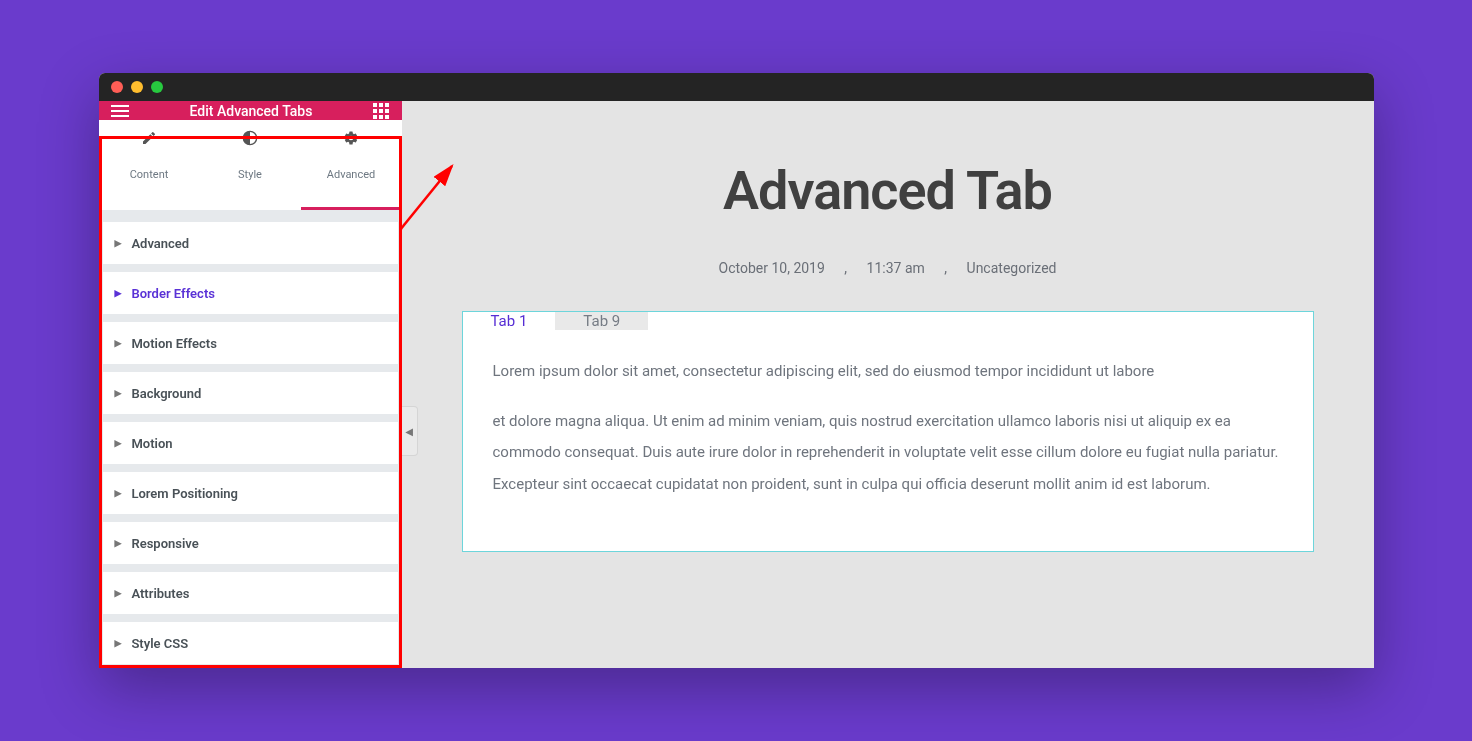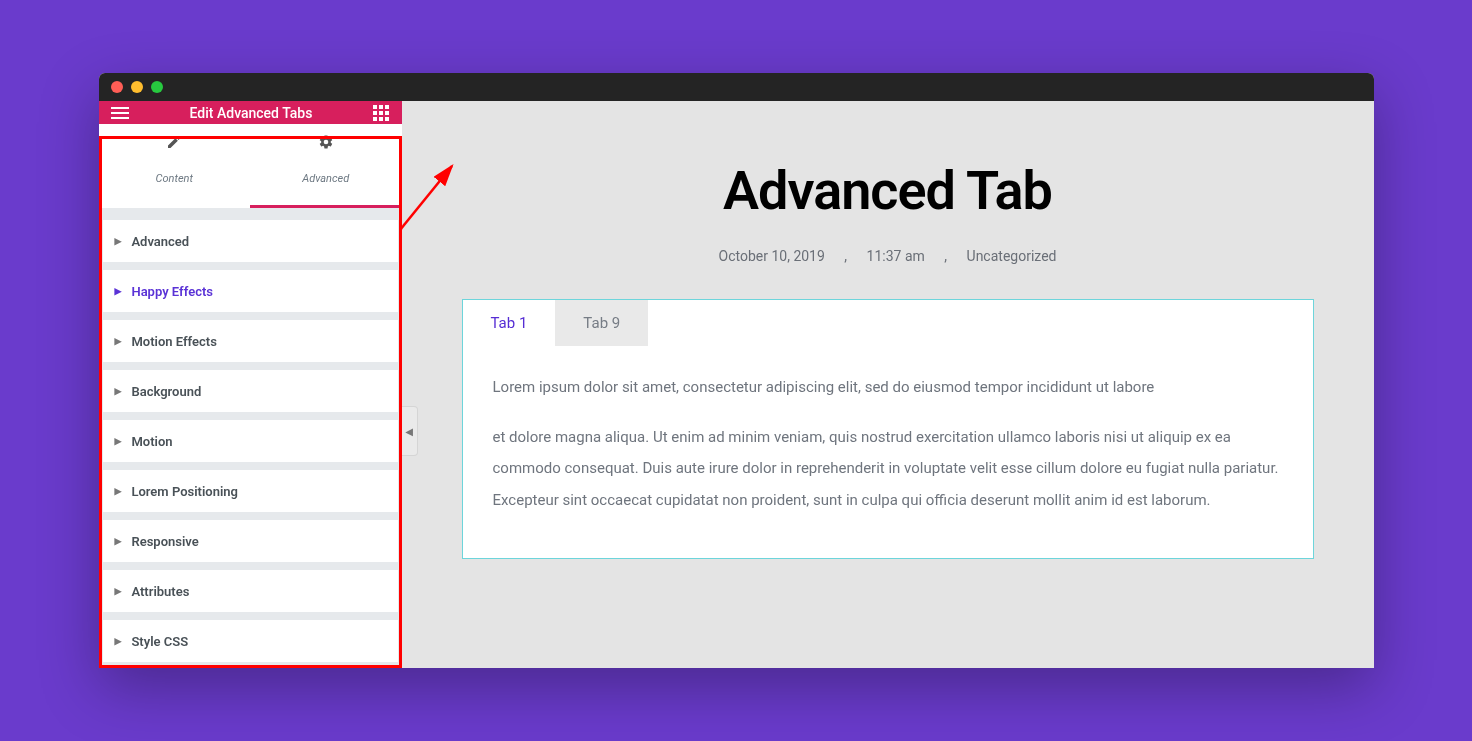--- a/index.html
+++ b/index.html
@@ -71,31 +71,30 @@
 .hamburger span { height: 2px; background: #fff; }
 .grid-icon { display: grid; grid-template-columns: repeat(3, 4px); grid-template-rows: repeat(3, 4px); gap: 2px; cursor: pointer; }
 .grid-icon span { background: #fff; }
 
 .tabs-row {
   display: flex;
   background: #fff;
 }
 .tab {
   flex: 1;
-  padding: 10px 4px 20px;
+  padding: 10px 4px 26px;
   text-align: center;
   font-size: 11px;
   color: #6d7882;
   cursor: pointer;
   display: flex;
   flex-direction: column;
   align-items: center;
   gap: 22px;
   border-bottom: 3px solid transparent;
-  font-style: italic;
 }
 .tab.active { border-bottom-color: #d71f5d; }
 .tab svg { width: 16px; height: 16px; fill: #555; }
 
 .sections {
   padding: 12px 4px 4px 4px;
   display: flex;
   flex-direction: column;
   gap: 8px;
 }
@@ -136,51 +135,51 @@
   align-items: center;
   justify-content: center;
   font-size: 10px;
   color: #777;
   cursor: pointer;
 }
 .page-title {
   text-align: center;
   font-size: 54px;
   font-weight: 600;
-  color: #000000;
+  color: #404040;
   letter-spacing: -1px;
   margin-top: 18px;
 }
 .meta {
   text-align: center;
-  margin-top: 26px;
+  margin-top: 38px;
   font-size: 14px;
   color: #6a6f77;
 }
 .meta span { margin: 0 8px; }
 
 .tab-widget {
   margin-top: 35px;
   border: 1px solid #6dd5db;
   background: #fff;
 }
 .tab-nav { display: flex; }
 .tab-nav-item {
-  padding: 14px 28px;
+  padding: 0 28px;
   font-size: 15px;
   color: #767c85;
   cursor: pointer;
   background: #e9e9e9;
 }
 .tab-nav-item.active {
   background: #fff;
   color: #562dd4;
 }
 .tab-content {
-  padding: 26px 30px 24px;
+  padding: 26px 30px 33px;
   font-size: 15px;
   line-height: 2.1;
   color: #6f757e;
 }
 .tab-content p { margin-bottom: 18px; }
 
 .annotation-arrow {
   position: absolute;
   pointer-events: none;
 }
@@ -217,36 +216,43 @@
           </div>
       </div>
 
       <div class="tabs-row">
         <div class="tab">
           <svg viewBox="0 0 24 24">
               <path d="M3 17.25V21h3.75L17.81 9.94l-3.75-3.75L3 17.25zM20.71 7.04a1 1 0 0 0 0-1.41l-2.34-2.34a1 1 0 0 0-1.41 0l-1.83 1.83 3.75 3.75 1.83-1.83z"></path>
             </svg>
           <span>Content</span>
         </div>
+        <div class="tab">
+          <svg viewBox="0 0 24 24">
+              <path d="M12 2a10 10 0 1 0 0 20V2z"></path>
+              <circle cx="12" cy="12" r="10" fill="none" stroke="#555" stroke-width="2"></circle>
+            </svg>
+          <span>Style</span>
+        </div>
         <div class="tab active">
           <svg viewBox="0 0 24 24">
               <path d="M19.14 12.94a7.14 7.14 0 0 0 .05-.94 7.14 7.14 0 0 0-.05-.94l2.03-1.58a.5.5 0 0 0 .12-.64l-1.92-3.32a.5.5 0 0 0-.6-.22l-2.39.96a7.03 7.03 0 0 0-1.62-.94l-.36-2.54a.5.5 0 0 0-.5-.42h-3.84a.5.5 0 0 0-.5.42l-.36 2.54c-.58.24-1.12.55-1.62.94l-2.39-.96a.5.5 0 0 0-.6.22L2.67 8.84a.5.5 0 0 0 .12.64l2.03 1.58c-.03.31-.05.63-.05.94s.02.63.05.94l-2.03 1.58a.5.5 0 0 0-.12.64l1.92 3.32c.13.22.39.31.6.22l2.39-.96c.5.39 1.04.7 1.62.94l.36 2.54c.04.24.25.42.5.42h3.84c.25 0 .46-.18.5-.42l.36-2.54c.58-.24 1.12-.55 1.62-.94l2.39.96c.21.09.47 0 .6-.22l1.92-3.32a.5.5 0 0 0-.12-.64l-2.03-1.58zM12 15.5A3.5 3.5 0 1 1 12 8.5a3.5 3.5 0 0 1 0 7z"></path>
             </svg>
           <span>Advanced</span>
         </div>
       </div>
 
       <div class="sections">
         <div class="section">
             <span class="arrow">▶</span>
             <span>Advanced</span>
           </div>
         <div class="section highlight">
             <span class="arrow">▶</span>
-            <span>Happy Effects</span>
+            <span>Border Effects</span>
           </div>
         <div class="section">
             <span class="arrow">▶</span>
             <span>Motion Effects</span>
           </div>
         <div class="section">
             <span class="arrow">▶</span>
             <span>Background</span>
           </div>
         <div class="section">

